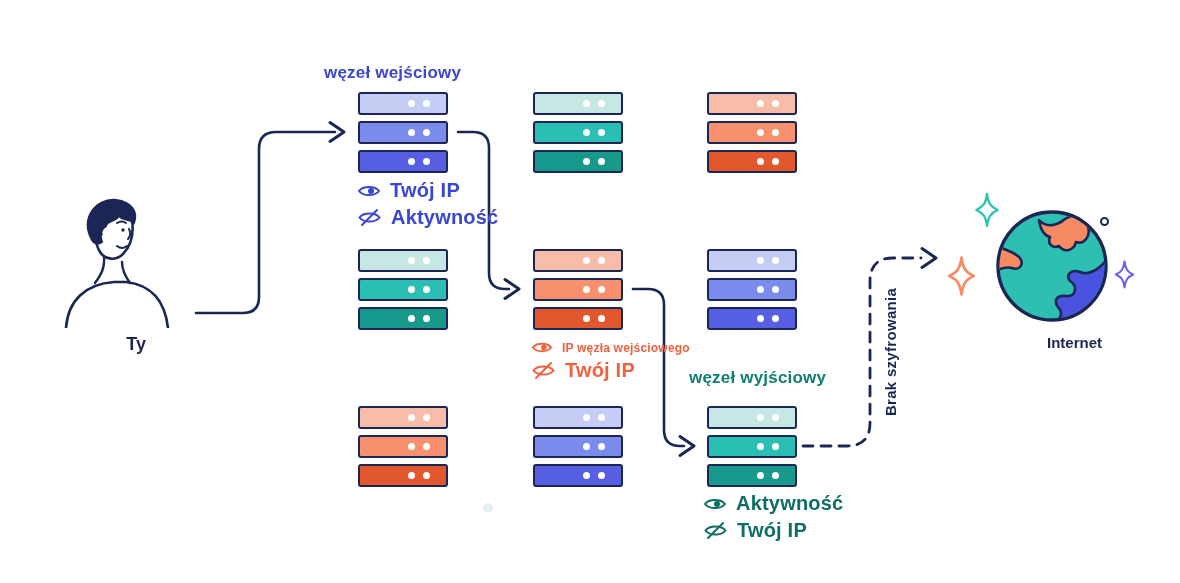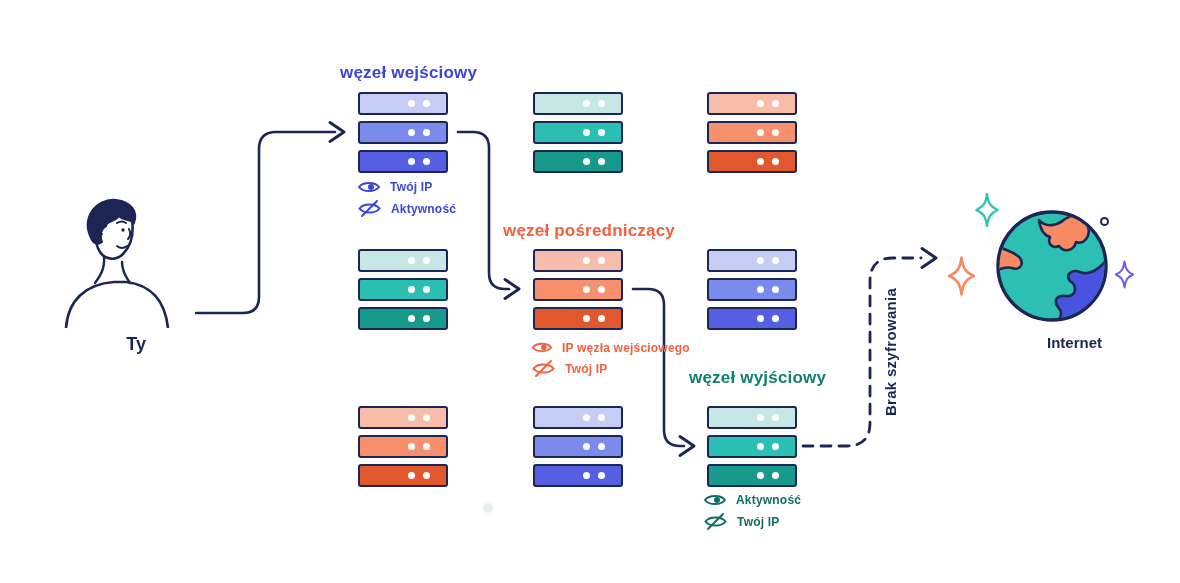--- a/index.html
+++ b/index.html
@@ -21,21 +21,21 @@
   .node-title{position:absolute;font-size:17px;font-weight:700;white-space:nowrap;letter-spacing:.2px;}
   .t-indigo{color:var(--indigo);}
   .t-orange{color:var(--orange-text);}
   .t-teal{color:var(--teal-title);}
   .t-teal-dark{color:var(--teal-anno);}
 
   
   .anno-group{position:absolute;display:flex;flex-direction:column;gap:4px;}
   .anno{display:flex;align-items:center;gap:9px;}
   .anno .icon{flex:0 0 auto;display:flex;align-items:center;}
-  .anno-text{font-size:12px;font-weight:600;white-space:nowrap;letter-spacing:.2px;}
+  .anno-text{font-size:20px;font-weight:600;white-space:nowrap;letter-spacing:.2px;}
   .anno-text.small{font-size:12px;font-weight:700;}
 
   .actor-label{position:absolute;font-size:18px;font-weight:700;text-align:right;color:var(--navy);}
 
   .vertical-label{position:absolute;left:890px;top:352px;transform:translate(-50%,-50%) rotate(-90deg);
        font-size:15px;font-weight:700;white-space:nowrap;color:var(--navy);letter-spacing:.3px;}
 
   .ring{position:absolute;width:9px;height:9px;border:2.2px solid var(--navy);border-radius:50%;box-sizing:border-box;}
   .soft-dot{position:absolute;width:10px;height:10px;border-radius:50%;background:#e7f1f4;}
 </style>
@@ -119,22 +119,21 @@
     <div class="bar" style="background: rgb(197, 205, 244);"></div>
     <div class="bar" style="background: rgb(123, 139, 236);"></div>
     <div class="bar" style="background: rgb(86, 94, 225);"></div>
   </div>
   <div class="stack" style="left:707px;top:406px">
     <div class="bar" style="background: rgb(199, 231, 228);"></div>
     <div class="bar" style="background: rgb(42, 191, 178);"></div>
     <div class="bar" style="background: rgb(23, 153, 140);"></div>
   </div>
 
-  <div class="node-title t-indigo" style="left:340px;top:63px">węzeł wejściowy</div>
-  <div class="node-title t-orange" style="left:503px;top:221px">węzeł pośredniczący</div>
+  <div class="node-title t-indigo" style="left:324px;top:63px">węzeł wejściowy</div>
   <div class="node-title t-teal" style="left:689px;top:368px">węzeł wyjściowy</div>
 
   <div class="anno-group t-indigo" style="left:357px;top:179px">
     <div class="anno">
       <span class="icon">
         <svg width="24" height="16" viewBox="0 0 24 16" fill="none" stroke="currentColor" stroke-width="2">
           <path d="M2,8 C6,2.6 18,2.6 22,8 C18,13.4 6,13.4 2,8 Z"></path>
           <circle cx="14" cy="8" r="3" fill="currentColor" stroke="none"></circle>
         </svg>
         </span>

